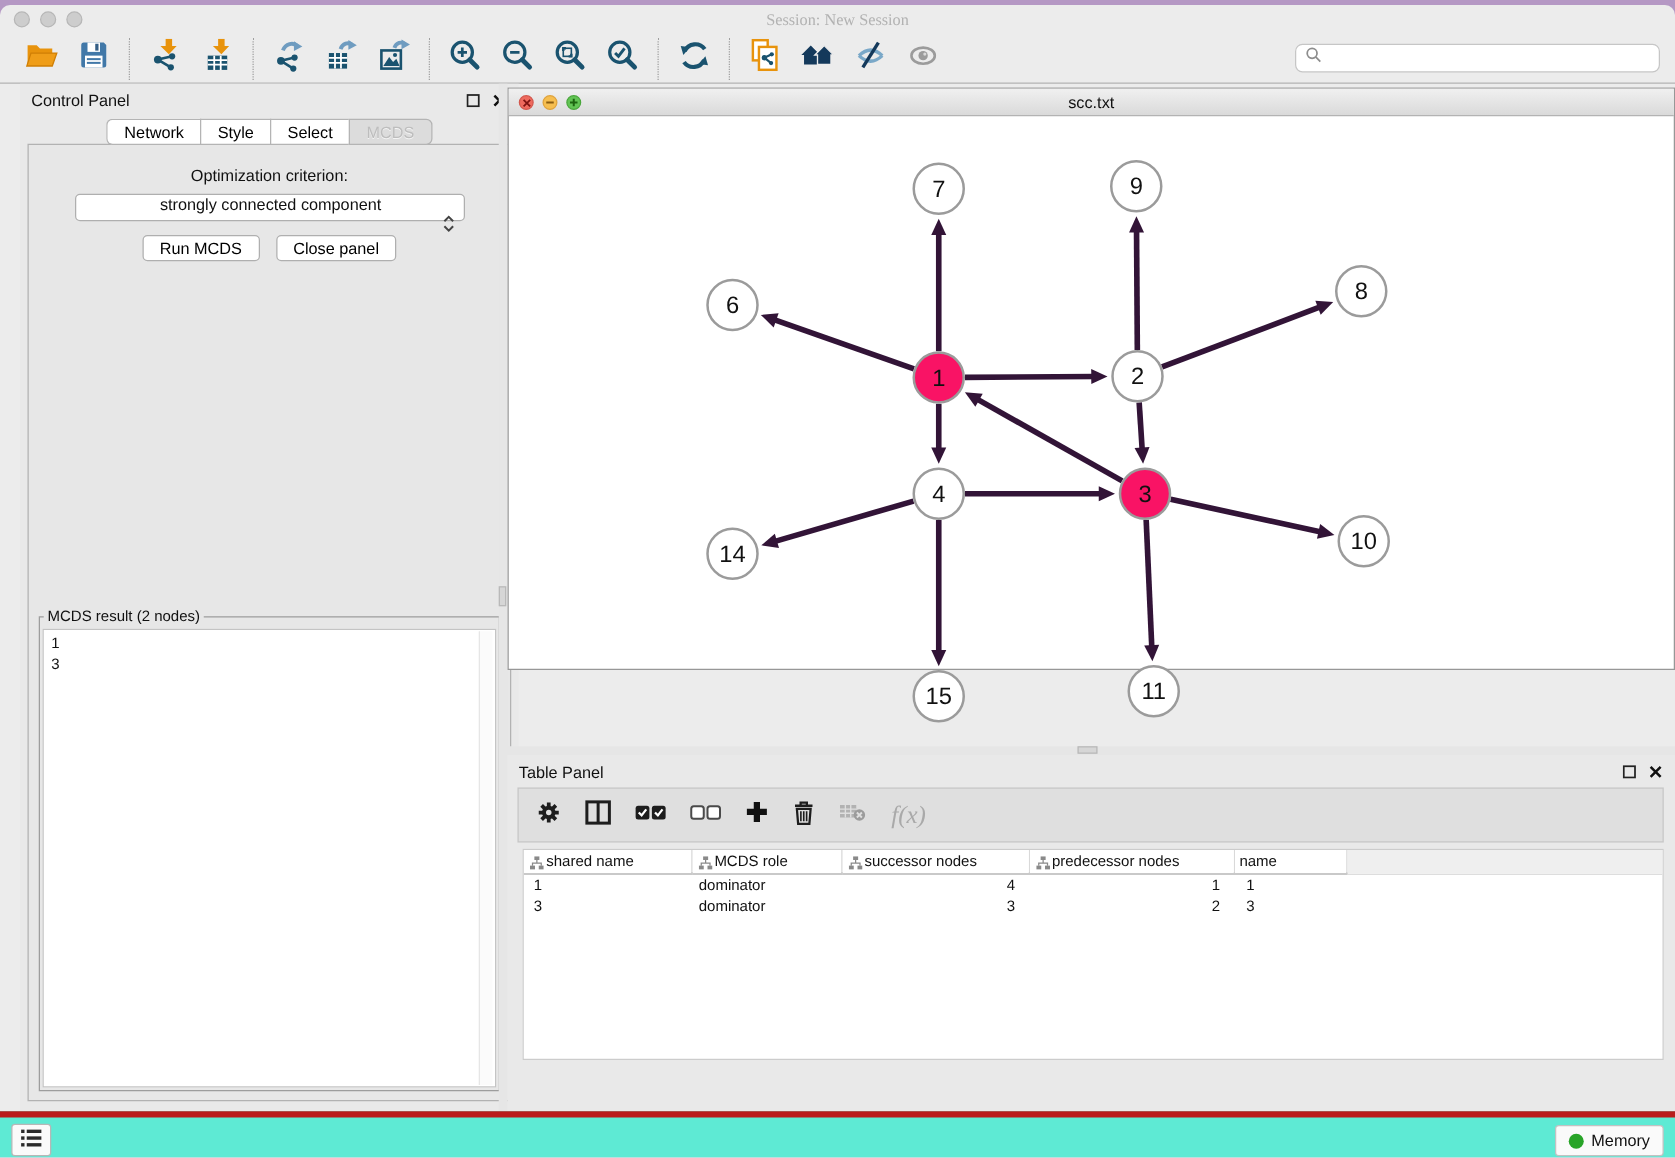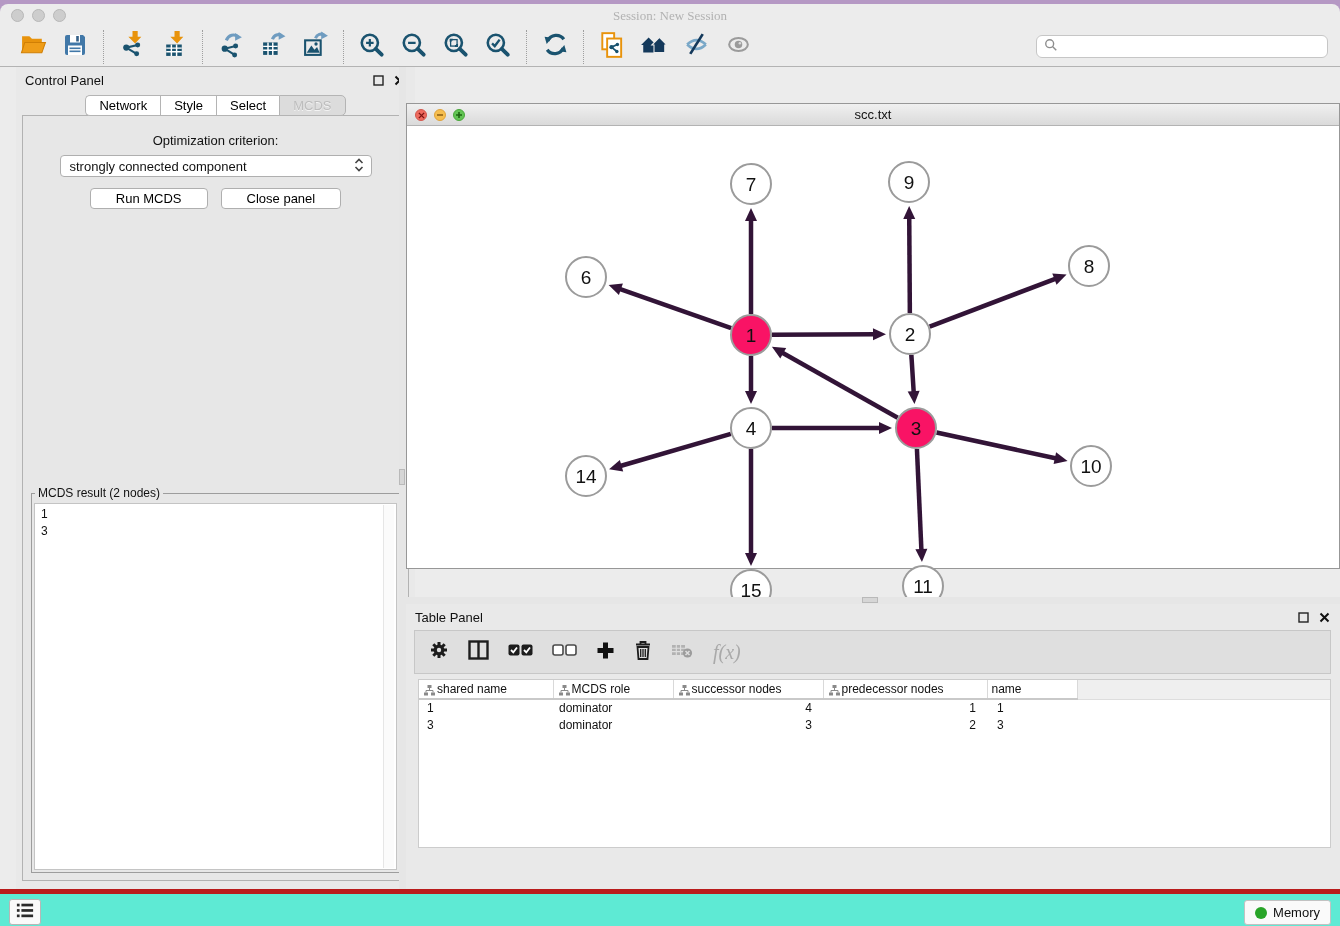--- a/index.html
+++ b/index.html
@@ -35,45 +35,45 @@
   .seg-tab { font-size:13px; line-height:19px; padding:0 13px; background:#fff;
              border:1px solid #b4b4b4; border-right:none; color:#000; }
   .cp-tabs .seg-tab:first-child { border-radius:5px 0 0 5px; }
   .cp-tabs .seg-tab:last-child { border-right:1px solid #b4b4b4; border-radius:0 5px 5px 0; }
   .seg-tab.active { background:#dcdcdc; color:#bdbdbd; text-shadow:0 1px 0 #f4f4f4; }
 
   .cp-box { position:absolute; left:6px; right:6px; top:48px; bottom:8px;
             border:1px solid #b2b2b2; background:#e7e7e7; }
   .opt-label { margin-top:17px; text-align:center; font-size:13px; }
   .opt-select { width:312px; height:22px; margin:7px auto 0; background:#fff; border:1px solid #afafaf;
-                border-radius:4px; display:flex; align-items:center; padding:0 7px 0 9px; font-size:13px; }
+                border-radius:4px; display:flex; align-items:center; padding:0 7px 0 9px; font-size:13px;flex-direction:column; }
   .opt-select .chev { margin-left:auto; }
   .cp-buttons { display:flex; justify-content:center; gap:13px; margin-top:11px; }
-  .cp-btn { font-size:13px; line-height:17px; padding:1px 25px; background:#fff;
+  .cp-btn { font-size:13px; line-height:17px; padding:1px 13px; background:#fff;
             border:1px solid #afafaf; border-radius:4px; }
 
   .result-group { position:absolute; left:8px; right:8px; top:377px; bottom:7px; border:1px solid #9d9d9d; }
   .result-title { position:absolute; top:-8px; left:3px; background:#e7e7e7; padding:0 3px; font-size:12px; }
   .result-list  { position:absolute; left:2px; right:2px; top:9px; bottom:2px; background:#fff;
                   border:1px solid #c4c4c4; font-size:12px; padding-top:2px; }
   .result-item  { padding:0 6px; line-height:17px; }
   .result-scroll{ position:absolute; top:1px; bottom:1px; right:2px; width:11px; background:#fbfbfb;
                   border-left:1px solid #e6e6e6; }
 
   
   .v-splitter { position:absolute; left:399px; top:63px; width:7px; bottom:37px; background:#e6e6e6; }
   .v-splitter .grip { position:absolute; top:402px; left:0px; width:6px; height:16px;
                       background:#d6d6d6; border:1px solid #b9b9b9; }
   .h-splitter { position:absolute; left:406px; top:593px; width:934px; height:7px; background:#e6e6e6; }
   .h-splitter .grip { position:absolute; left:456px; top:0px; width:16px; height:6px;
                       background:#d6d6d6; border:1px solid #b9b9b9; }
 
   
   .network-window { position:absolute; left:406px; top:66px; width:934px; height:466px;
-                    border:1px solid #979797; background:#fff;margin-top:33px; }
+                    border:1px solid #979797; background:#fff; }
   .nw-titlebar { position:absolute; top:0; left:0; right:0; height:22px;
                  background:linear-gradient(#f0f0f0,#dadada); border-bottom:1px solid #b3b3b3; }
   .nw-titlebar .title { position:absolute; left:0; right:0; text-align:center; line-height:21px; font-size:13px; }
   .nw-lights { position:absolute; left:8px; top:5px; display:flex; gap:7px; }
   .nw-light { width:12px; height:12px; border-radius:50%; display:flex; align-items:center; justify-content:center; }
   .nw-close { background:#ee6a5e; border:1px solid #d3584e; }
   .nw-min   { background:#f6be4f; border:1px solid #dfa33c; }
   .nw-max   { background:#62c454; border:1px solid #4aa73c; }
   .nw-canvas { position:absolute; top:22px; left:0; right:0; bottom:0; }
 

